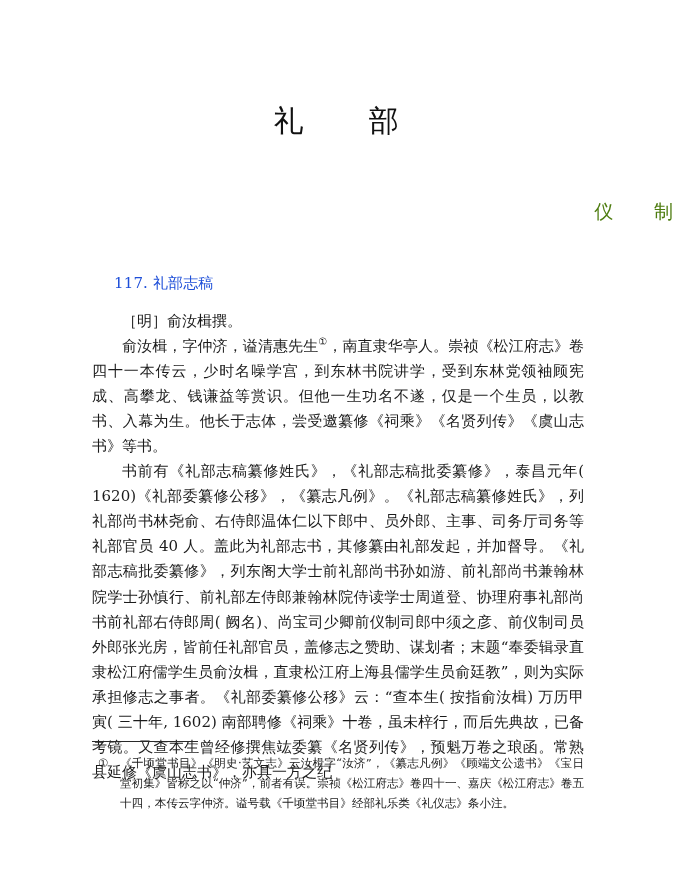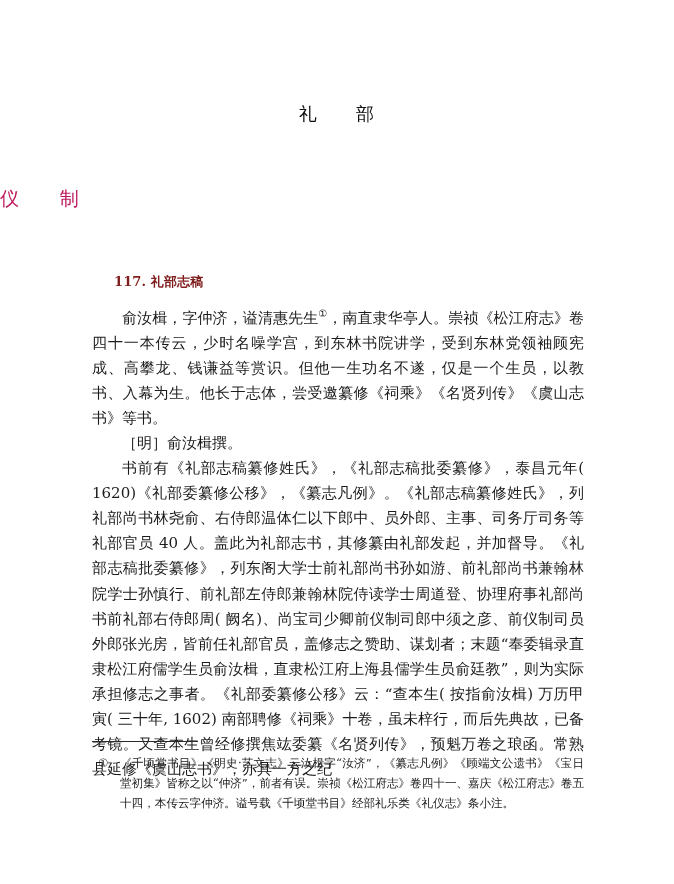--- a/index.html
+++ b/index.html
@@ -18,54 +18,54 @@
   .page {
     width: 674px;
     height: 884px;
     position: relative;
     box-sizing: border-box;
   }
 
   
   .chapter-title {
     text-align: center;
-    font-size: 18px;
+    font-size: 30px;
     letter-spacing: 0.06em;
     margin: 0;
     padding-top: 104px;
     font-weight: 400;
     line-height: 1.1;
     color: #111;
   }
   .section-title {
-    text-align: left;
+    text-align: right;
     font-size: 19px;
     letter-spacing: 0.05em;
     margin: 0;
     padding-top: 64px;
     font-weight: 400;
     line-height: 1.1;
-    color: #be185d;
+    color: #4d7c0f;
   }
 
   
   .body-col {
     position: absolute;
     left: 92px;
     top: 272px;
     width: 492px;
   }
   .entry-heading {
-    font-size: 13px;
-    font-weight: bold;
+    font-size: 15px;
+    font-weight: normal;
     margin: 0 0 14px 0;
     padding-left: 22px;
     letter-spacing: 0.01em;
     line-height: 1.5;
-    color: #7f1d1d;
+    color: #1d4ed8;
   }
   p.para {
     margin: 0;
     font-size: 15px;
     line-height: 25.1px;
     text-align: justify;
     text-justify: inter-character;
     text-indent: 2em;
     letter-spacing: 0;
     color: #1b1b1b;
@@ -120,25 +120,25 @@
 <div class="page">
 
   <h1 class="chapter-title">礼　　部</h1>
 
   <h2 class="section-title">仪　　制</h2>
 
   <div class="body-col">
 
     <div class="entry-heading">117. 礼部志稿</div>
 
+    <p class="para">［明］俞汝楫撰。</p>
+
     <p class="para">
       <span>俞汝楫，字仲济，谥清惠先生<span class="sup">①</span>，南直隶华亭人。崇祯《松江府志》卷四十一本传云，少时名噪学宫，到东林书院讲学，受到东林党领袖顾宪成、高攀龙、钱谦益等赏识。但他一生功名不遂，仅是一个生员，以教书、入幕为生。他长于志体，尝受邀纂修《祠乘》《名贤列传》《虞山志书》等书。</span>
     </p>
-
-    <p class="para">［明］俞汝楫撰。</p>
 
     <p class="para">书前有《礼部志稿纂修姓氏》，《礼部志稿批委纂修》，泰昌元年( 1620)《礼部委纂修公移》，《纂志凡例》。《礼部志稿纂修姓氏》，列礼部尚书林尧俞、右侍郎温体仁以下郎中、员外郎、主事、司务厅司务等礼部官员 40 人。盖此为礼部志书，其修纂由礼部发起，并加督导。《礼部志稿批委纂修》，列东阁大学士前礼部尚书孙如游、前礼部尚书兼翰林院学士孙慎行、前礼部左侍郎兼翰林院侍读学士周道登、协理府事礼部尚书前礼部右侍郎周( 阙名)、尚宝司少卿前仪制司郎中须之彦、前仪制司员外郎张光房，皆前任礼部官员，盖修志之赞助、谋划者；末题“奉委辑录直隶松江府儒学生员俞汝楫，直隶松江府上海县儒学生员俞廷教”，则为实际承担修志之事者。《礼部委纂修公移》云：“查本生( 按指俞汝楫) 万历甲寅( 三十年, 1602) 南部聘修《祠乘》十卷，虽未梓行，而后先典故，已备考镜。又查本生曾经修撰焦竑委纂《名贤列传》，预魁万卷之琅函。常熟县延修《虞山志书》，亦具一方之纪</p>
 
   </div>
 
   <div class="footnote-area">
     <div class="footnote-rule"></div>
     <div class="footnote-item">
       <span class="footnote-marker">①</span>
       <span class="footnote-text">《千顷堂书目》《明史·艺文志》云汝楫字“汝济”，《纂志凡例》《顾端文公遗书》《宝日堂初集》皆称之以“仲济”，前者有误。崇祯《松江府志》卷四十一、嘉庆《松江府志》卷五十四，本传云字仲济。谥号载《千顷堂书目》经部礼乐类《礼仪志》条小注。</span>

